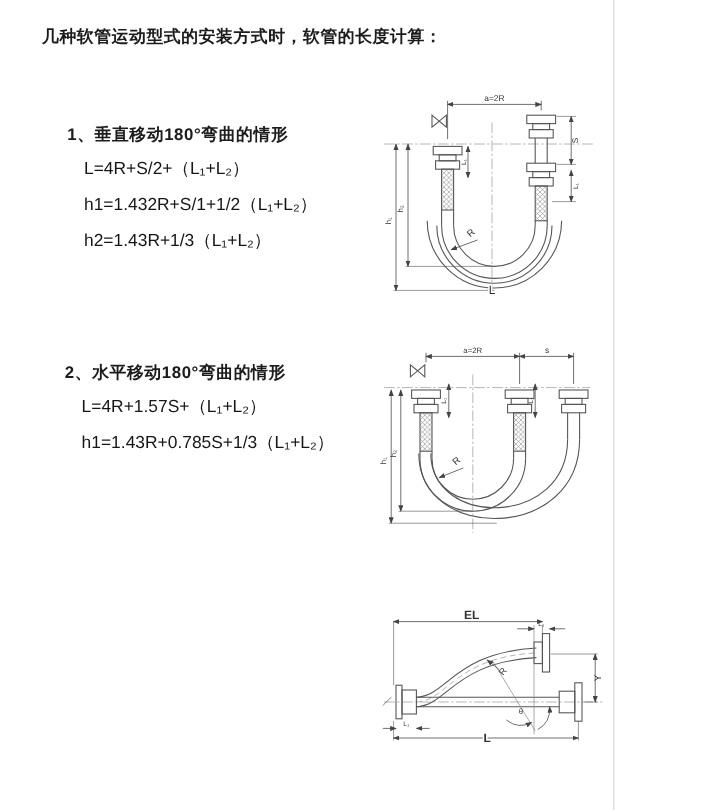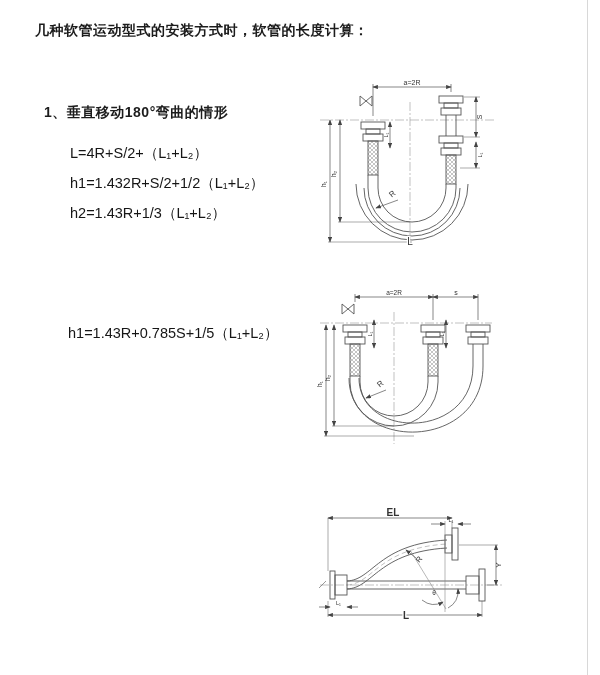--- a/index.html
+++ b/index.html
@@ -1,23 +1,23 @@
 <!DOCTYPE html>
 <html><head>
 <meta charset="utf-8">
 <style>
   * { margin:0; padding:0; box-sizing:border-box; }
   html,body { width:600px; height:675px; background:#ffffff; overflow:hidden;
               font-family:"Liberation Sans","DejaVu Sans",sans-serif; color:#1c1c1c; }
-  .page { position:relative; width:588px; height:675px; background:#fff; }
+  .page { position:relative; width:512px; height:675px; background:#fff; }
   .scan-edge { position:absolute; right:0; top:0; width:1px; height:675px; background:#d8d8d8; }
   .doc-title { position:absolute; left:35px; top:22px; font-size:14px; font-weight:700; letter-spacing:.5px; }
   .section { position:absolute; }
-  .sec-heading { font-size:14px; font-weight:700; letter-spacing:.5px; }
-  .formulas { margin-top:16px; margin-left:26px; }
+  .sec-heading { font-size:14px; font-weight:700; letter-spacing:.5px;margin-left:12px; }
+  .formulas { margin-top:4px; margin-left:26px; }
   .formula { font-size:14.5px; line-height:30px; white-space:nowrap; color:#161616; }
   .s1 { left:44px; top:104px; }
   .s2 { left:42px; top:302px; }
   .s3 { left:44px; top:517px; }
   svg { position:absolute; overflow:visible; }
   .d1 { left:318px; top:76px; }
   .d2 { left:318px; top:286px; }
   .d3 { left:318px; top:508px; }
   svg text { fill:#333; font-family:"Liberation Sans","DejaVu Sans",sans-serif; }
 </style>
@@ -26,28 +26,30 @@
 
 <div class="page">
   <div class="scan-edge"></div>
 
   <div class="doc-title">几种软管运动型式的安装方式时，软管的长度计算：</div>
 
   <div class="section s1">
     <div class="sec-heading">1、垂直移动180°弯曲的情形</div>
     <div class="formulas">
       <div class="formula">L=4R+S/2+（L₁+L₂）</div>
-      <div class="formula">h1=1.432R+S/2+1/2（L₁+L₂）</div>
+      <div class="formula">h1=1.432R+S/1+1/2（L₁+L₂）</div>
       <div class="formula">h2=1.43R+1/3（L₁+L₂）</div>
     </div>
   </div>
 
   <div class="section s2">
+    <div class="sec-heading">2、水平移动180°弯曲的情形</div>
     <div class="formulas">
-      <div class="formula">h1=1.43R+0.785S+1/5（L₁+L₂）</div>
+      <div class="formula">L=4R+1.57S+（L₁+L₂）</div>
+      <div class="formula">h1=1.43R+0.785S+1/3（L₁+L₂）</div>
     </div>
   </div>
 
 
   <svg class="d1" width="182" height="176" viewBox="0 0 182 176">
     <defs>
       <pattern id="hx1" width="4" height="4" patternUnits="userSpaceOnUse">
         <path d="M0,0 L4,4 M4,0 L0,4" stroke="#8a8a8a" stroke-width="0.5"></path>
       </pattern>
       <marker id="ar1" viewBox="0 0 8 6" refX="7" refY="3" markerWidth="8" markerHeight="6" orient="auto-start-reverse">

